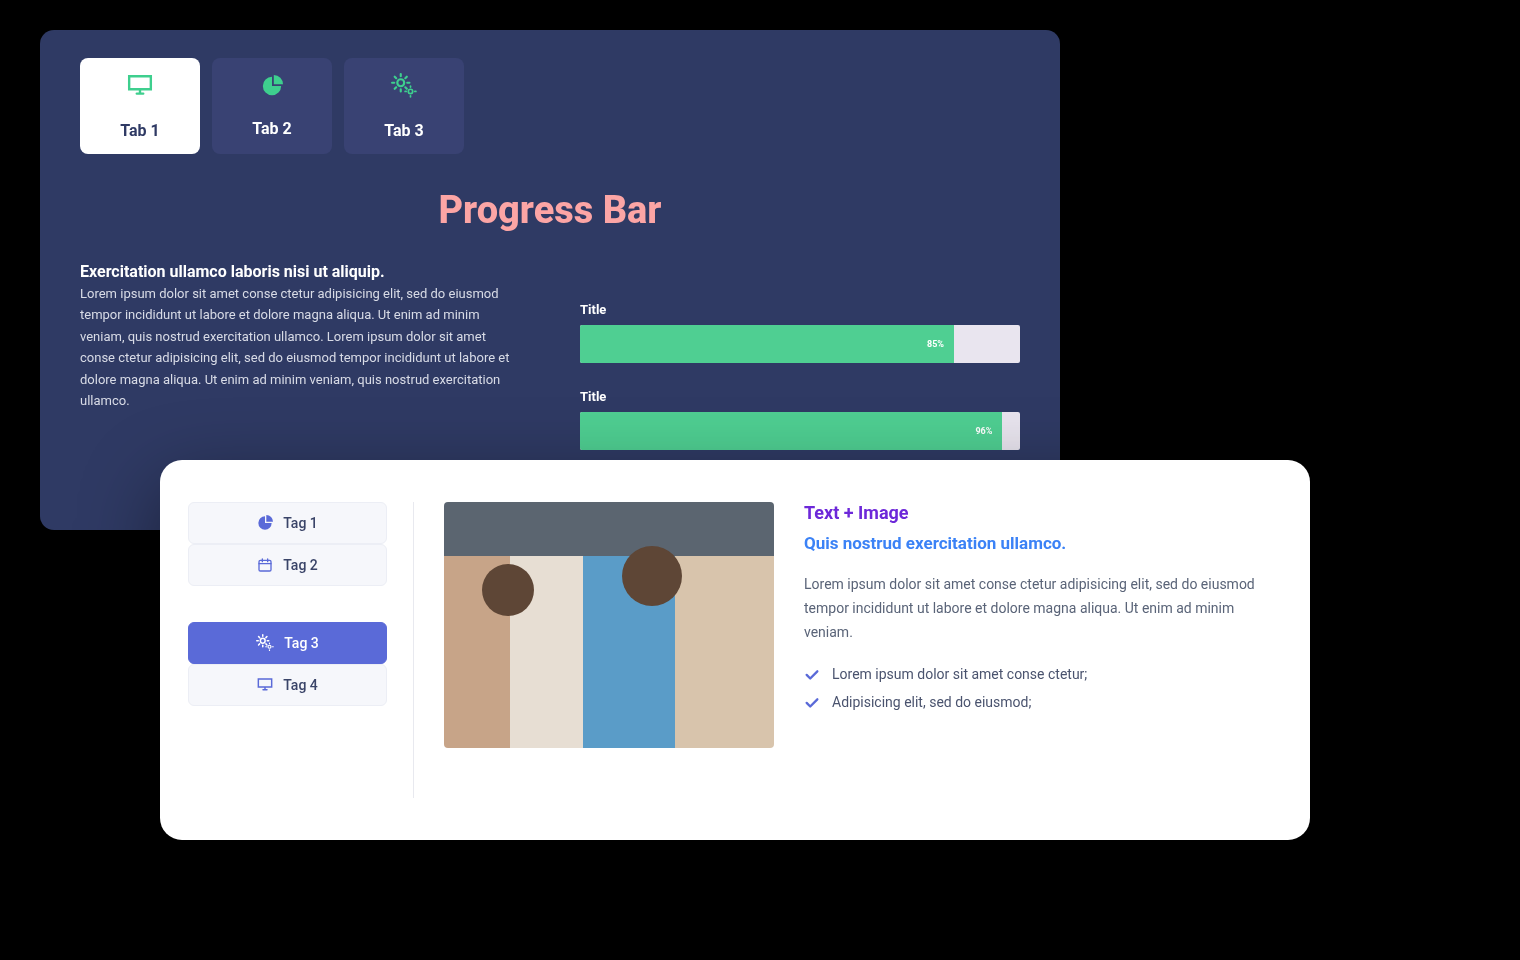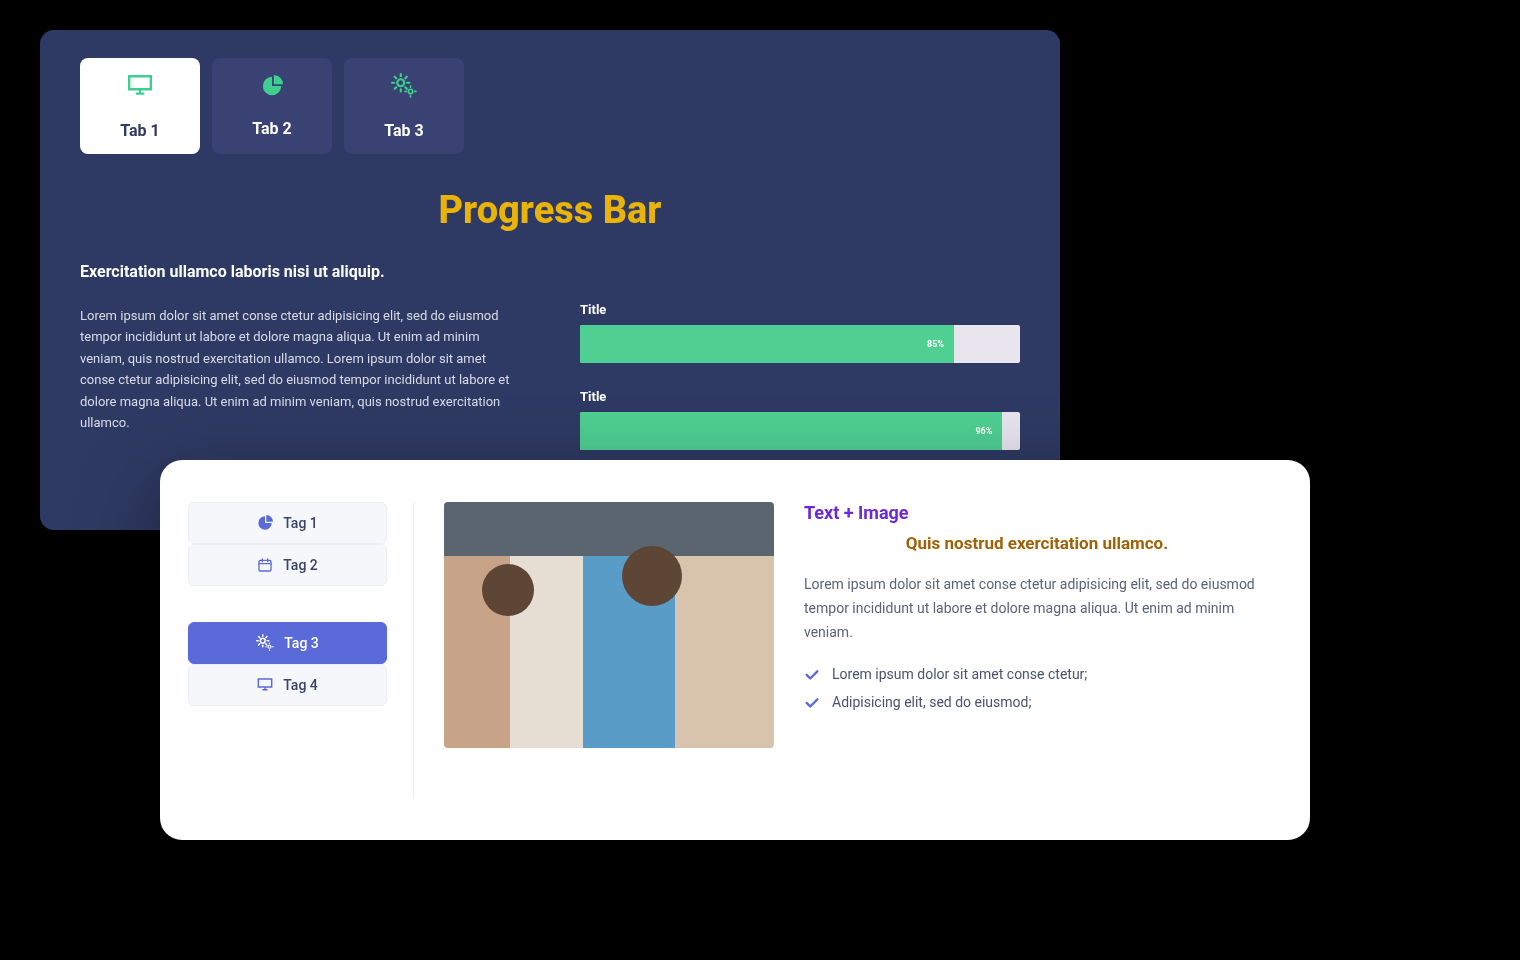--- a/index.html
+++ b/index.html
@@ -42,36 +42,36 @@
     cursor: pointer;
   }
   .tab.active {
     background: #fff;
     color: #2f3a64;
   }
   .tab .icon { color: #3ecf8e; font-size: 22px; }
   .tab .icon svg { fill: currentColor; display: block; }
   .section-title {
     text-align: center;
-    color: #eab308;
+    color: #fca5a5;
     font-size: 38px;
     font-weight: 800;
     margin-top: 34px;
   }
   .content-row {
     display: flex;
     gap: 60px;
     margin-top: 30px;
   }
   .content-left { flex: 1; }
   .content-right { flex: 1; margin-top: 40px; }
   .lead {
     font-weight: 700;
     font-size: 16px;
-    margin-bottom: 24px;
+    margin-bottom: 2px;
   }
   .body-text {
     font-size: 13px;
     line-height: 1.65;
     color: #d8dbe6;
   }
   .pb-block { margin-bottom: 26px; }
   .pb-title {
     font-size: 13px;
     font-weight: 700;
@@ -169,25 +169,24 @@
   .image-placeholder::before { width:52px; height:52px; left:38px; top:62px; }
   .image-placeholder::after  { width:60px; height:60px; left:178px; top:44px; }
 
   .text-col { flex: 1; }
   .ti-title {
     color: #6d28d9;
     font-size: 18px;
     font-weight: 700;
   }
   .ti-sub {
-    color: #a16207;
+    color: #3b82f6;
     font-size: 17px;
     font-weight: 700;
     margin-top: 10px;
-    text-align: center;
   }
   .ti-body {
     color: #5a6478;
     font-size: 14px;
     line-height: 1.7;
     margin-top: 20px;
   }
   .check-list {
     list-style: none;
     margin-top: 22px;

